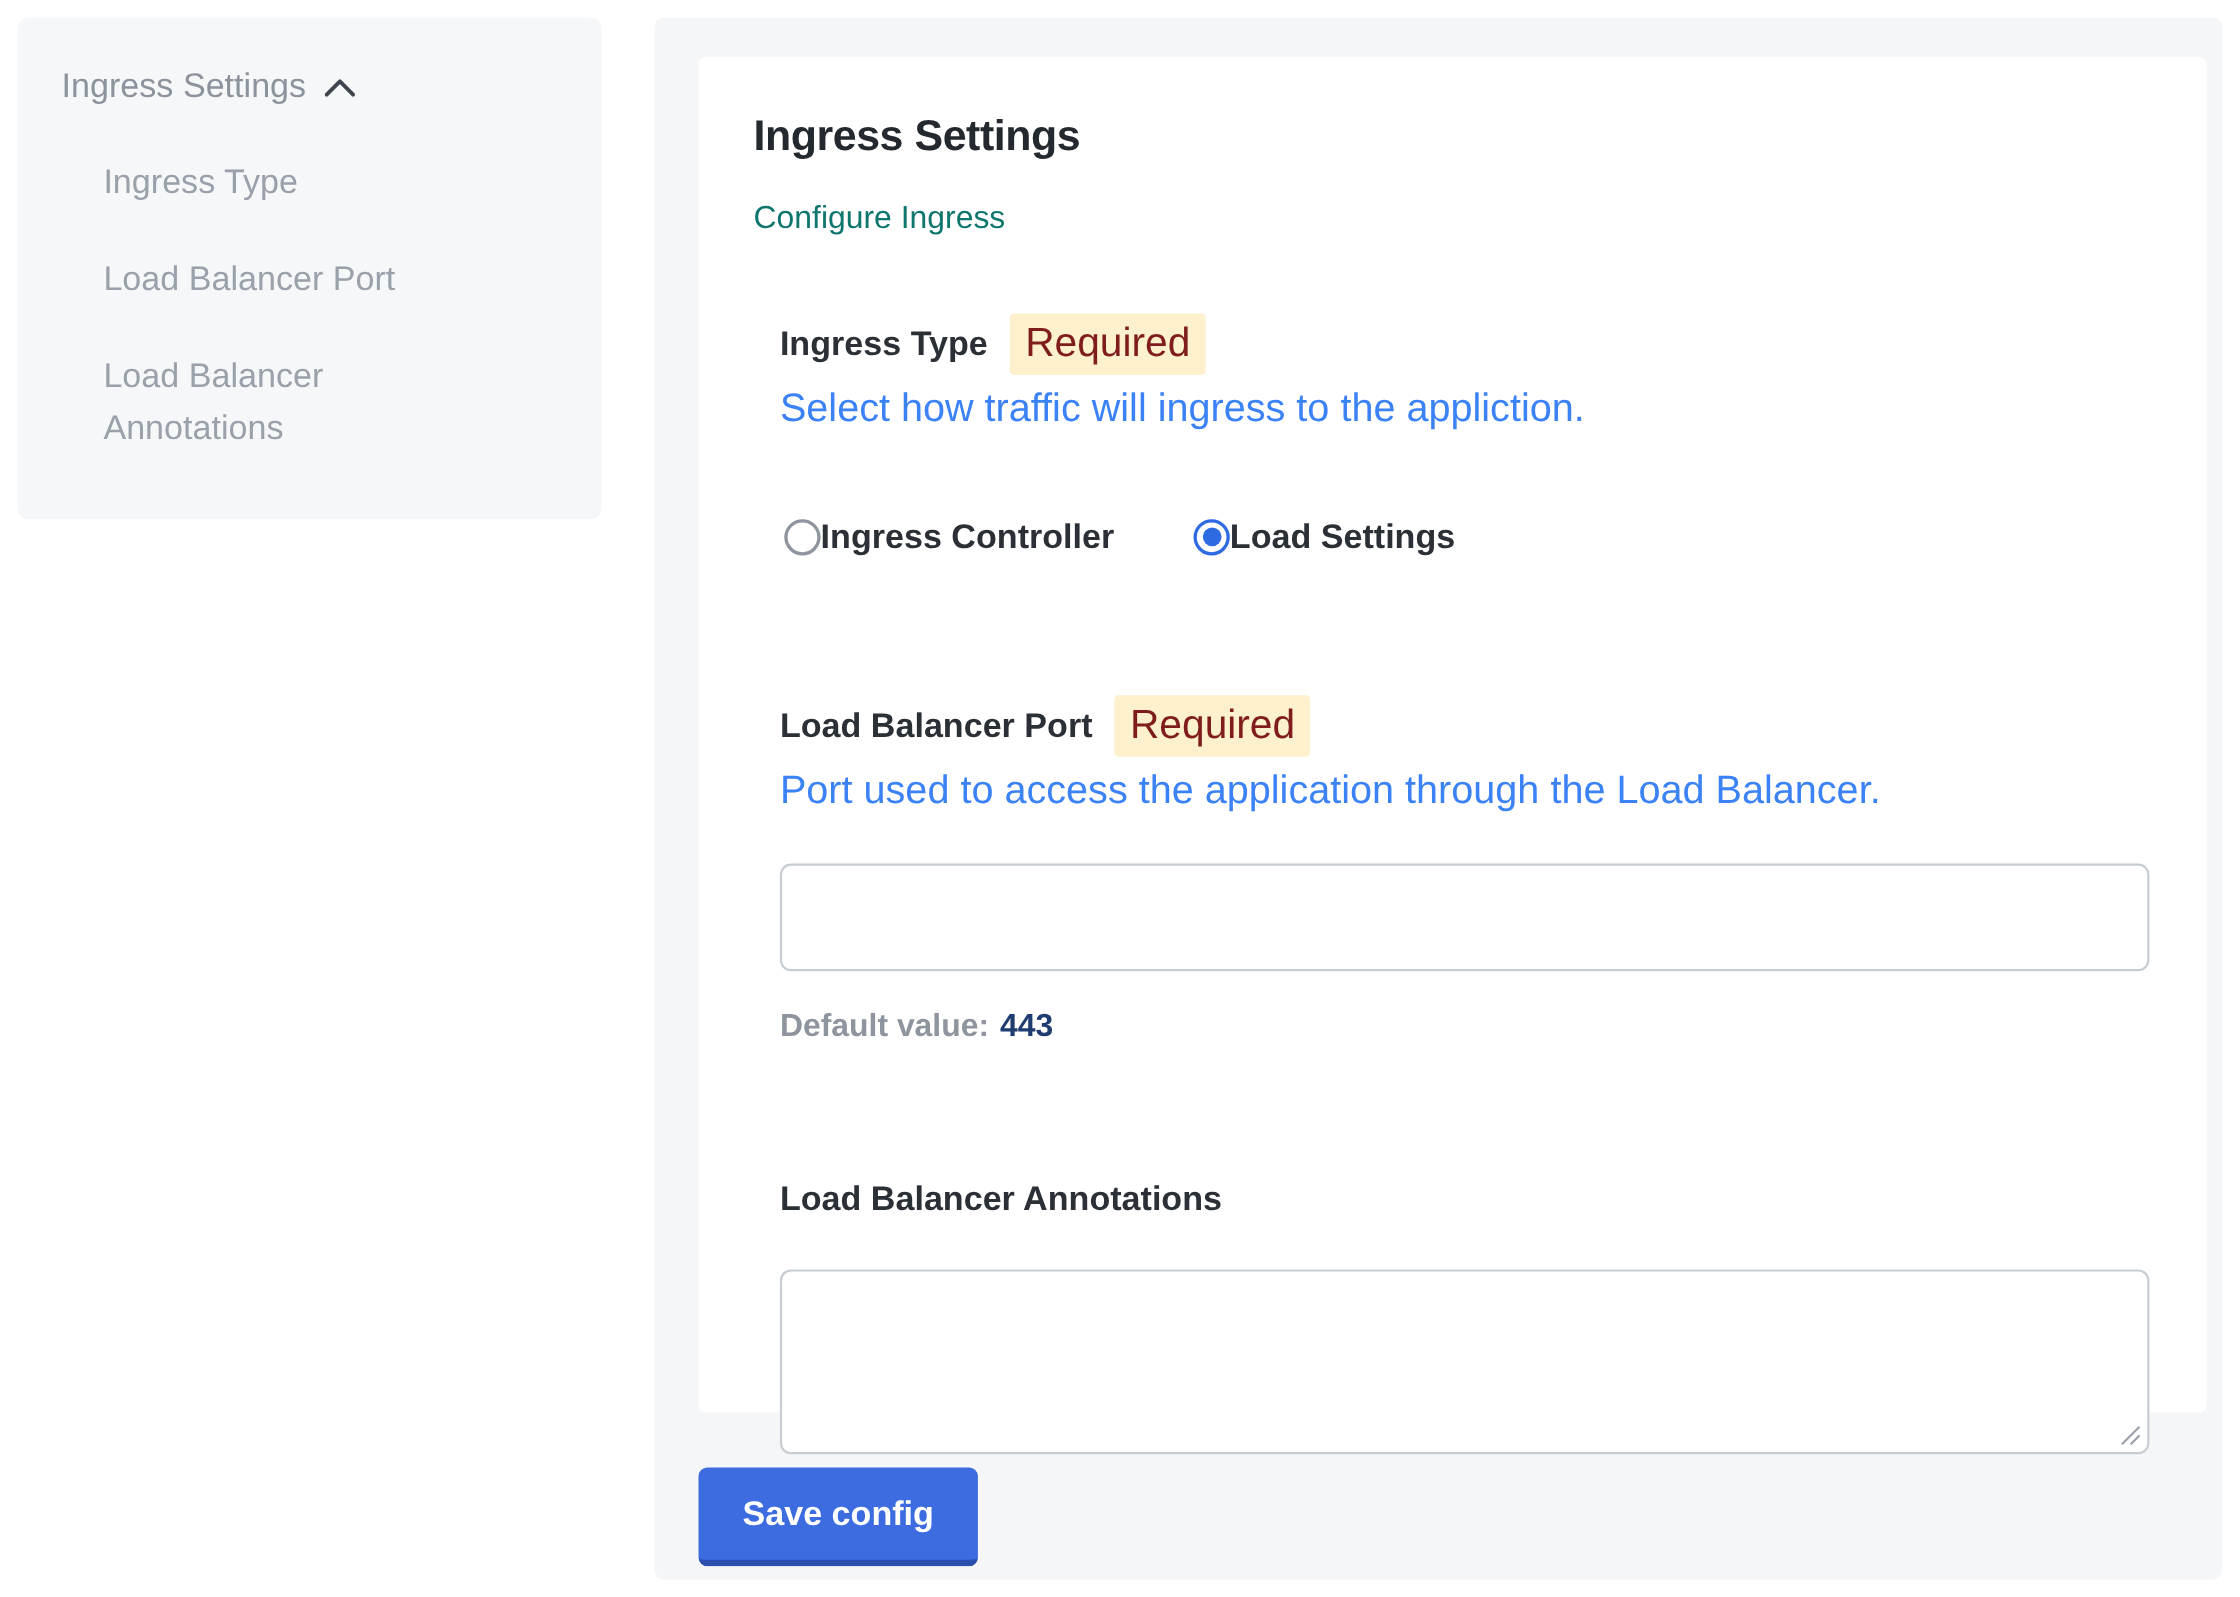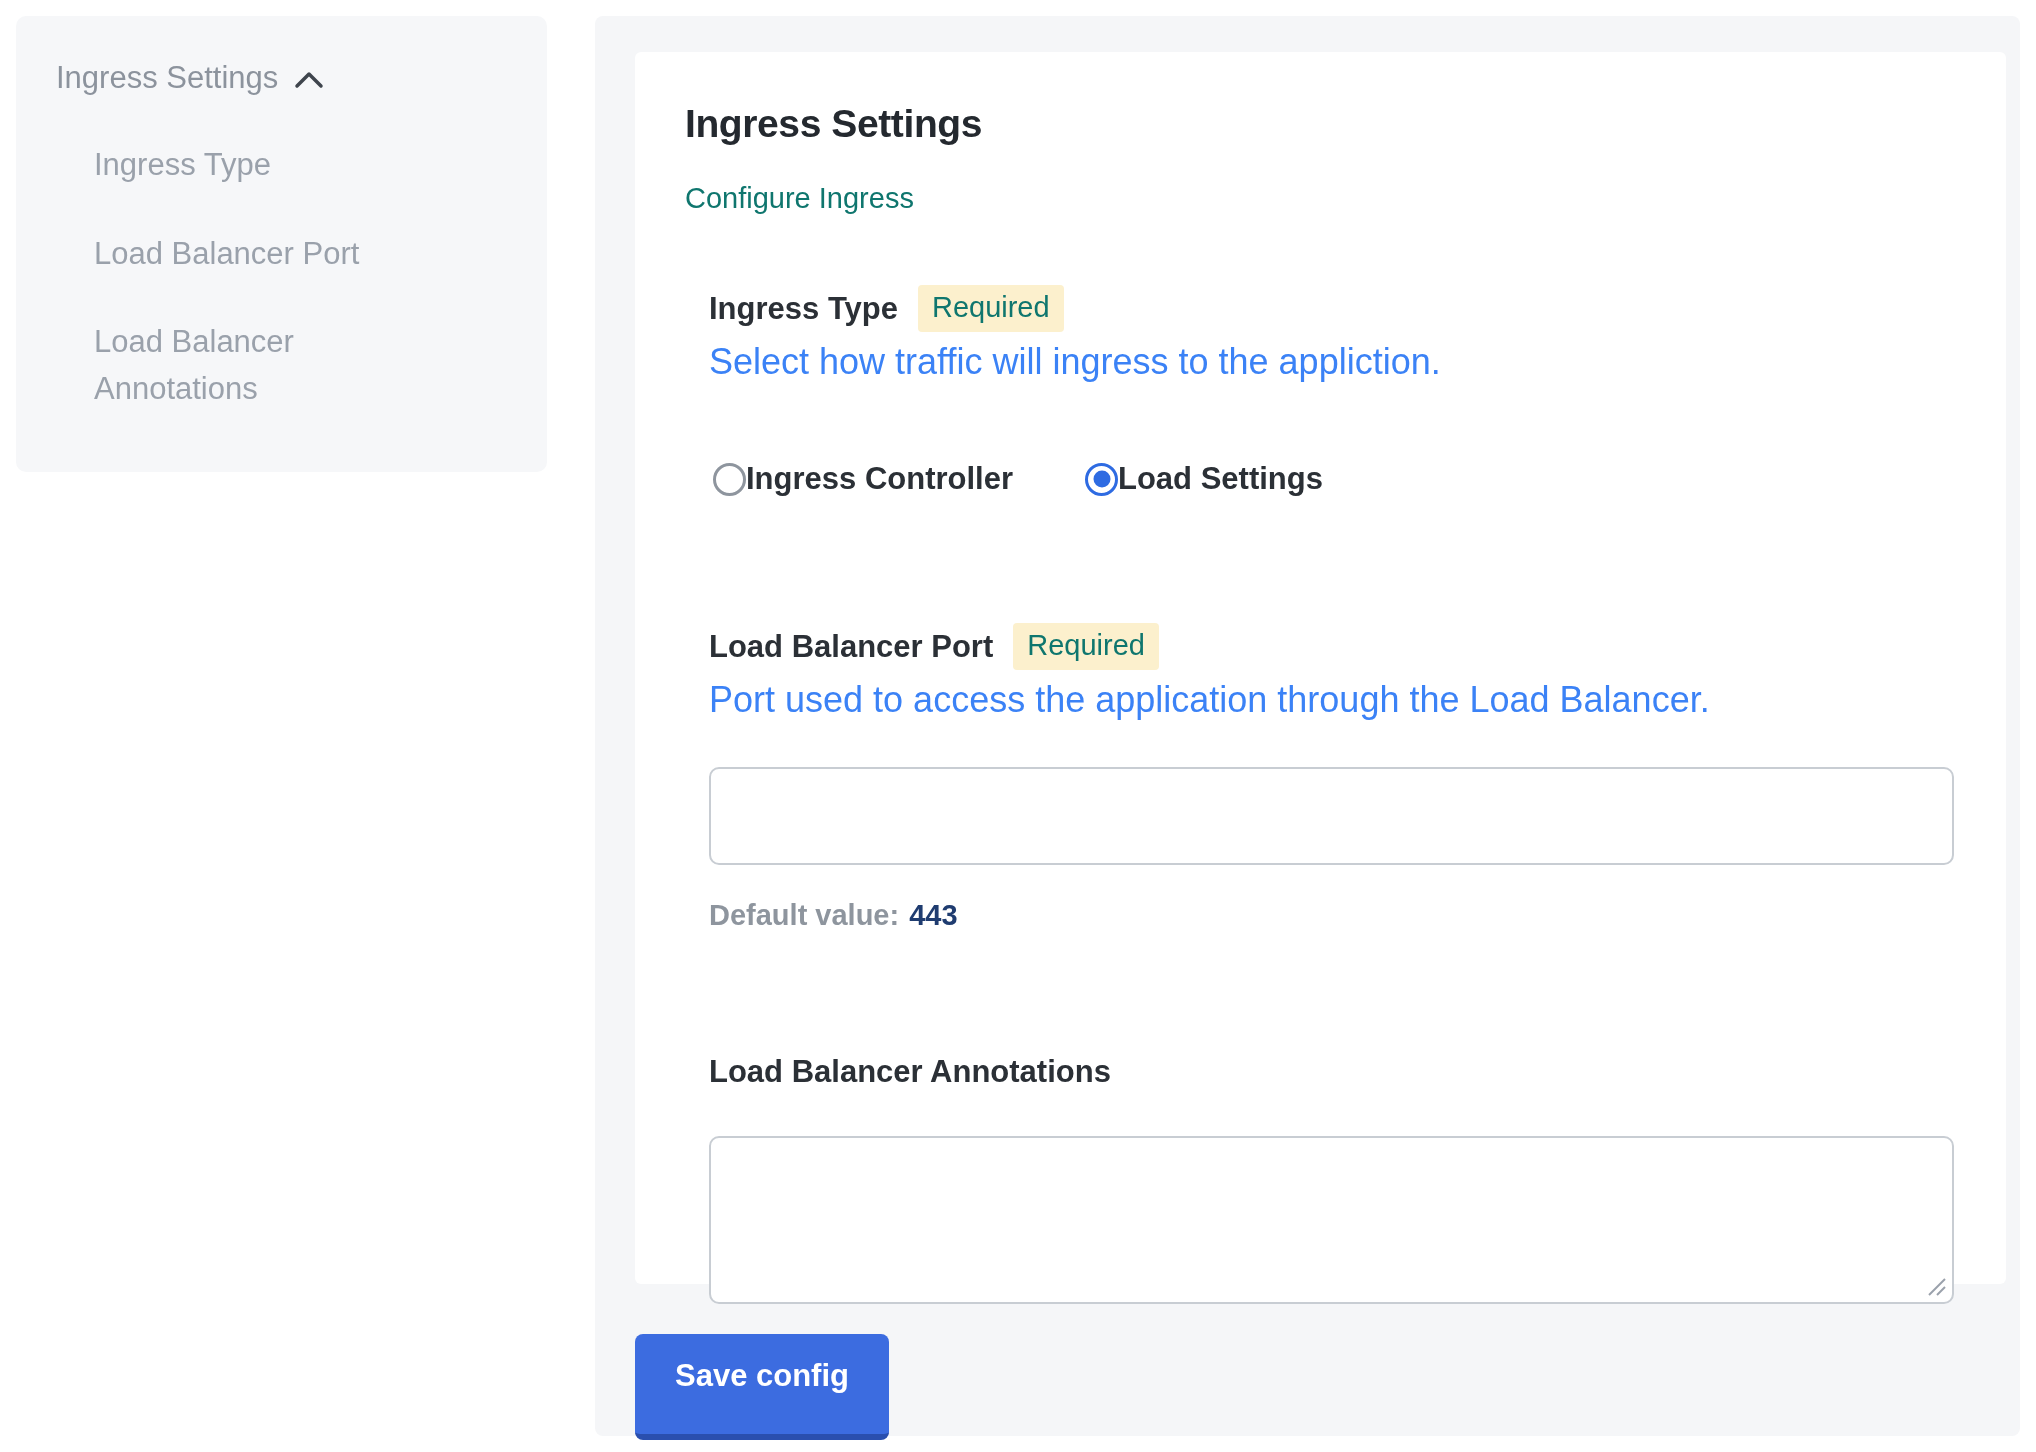--- a/index.html
+++ b/index.html
@@ -77,25 +77,25 @@
   .section.lb-port { margin-top: 126px; }
   .section.lb-annotations { margin-top: 122px; }
 
   .section-title-row { display: flex; align-items: center; gap: 20px; }
   .section-title {
     font-size: 31px;
     font-weight: 700;
     color: #2b3036;
   }
   .badge {
-    font-size: 29px;
+    font-size: 37px;
     padding: 6px 14px 8px;
     border-radius: 4px;
     background: #fcf0cd;
-    color: #0f766e;
+    color: #7f1d1d;
   }
   .section-desc {
     margin-top: 9px;
     font-size: 36px;
     color: #3b82f6;
   }
 
   
   .radio-row {
     display: flex;
@@ -182,21 +182,21 @@
 
   
   .save-button {
     position: absolute;
     left: 40px; top: 1318px;
     background: #3c6ce0;
     color: #ffffff;
     font-family: "Liberation Sans", sans-serif;
     font-size: 31px;
     font-weight: 700;
-    padding: 24px 40px 40px;
+    padding: 24px 40px 24px;
     border: none;
     border-bottom: 6px solid #2a4fae;
     border-radius: 8px;
     cursor: pointer;
   }
 </style>
 </head>
 <body>
 
 <nav class="sidebar">

